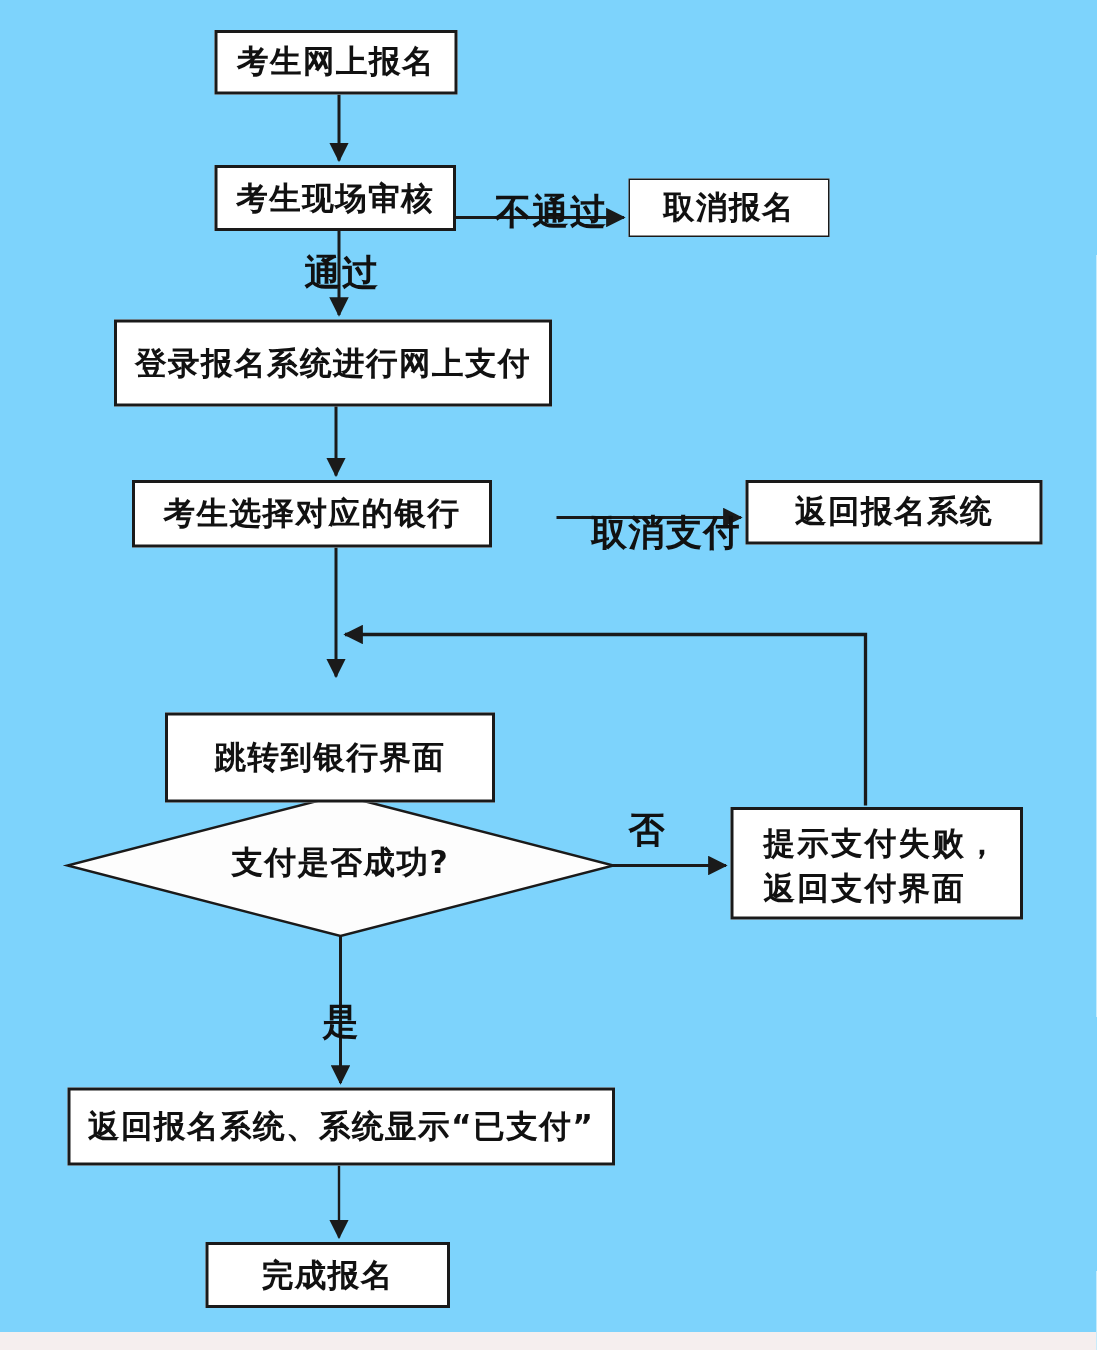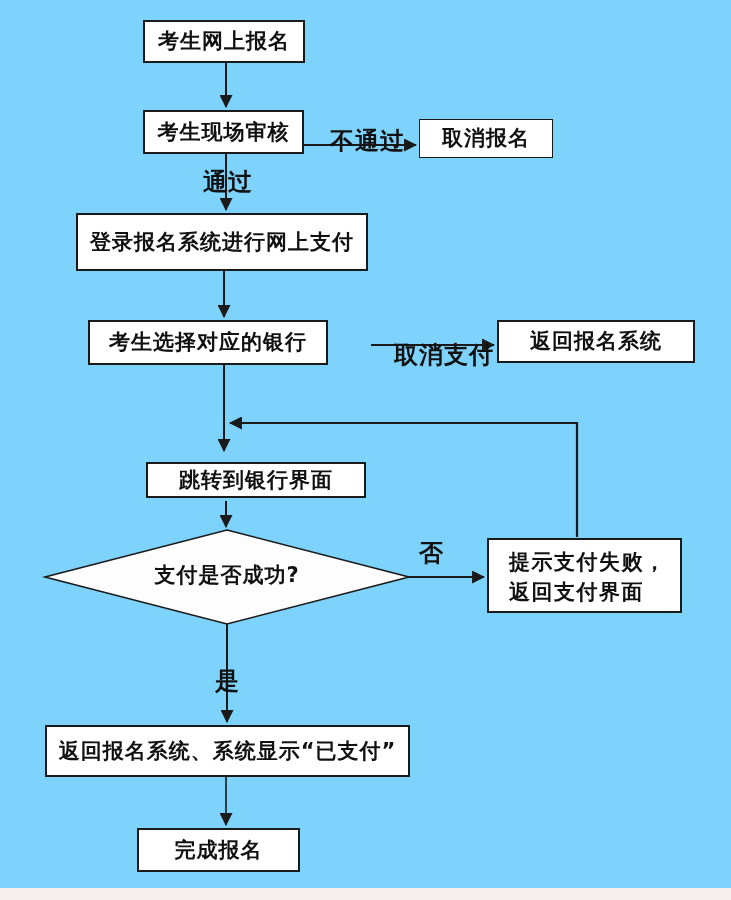--- a/index.html
+++ b/index.html
@@ -129,21 +129,21 @@
   </div>
 
   <div class="node" style="left:88px; top:320px; width:240px; height:45px;">
     <span>考生选择对应的银行</span>
   </div>
 
   <div class="node" style="left:497px; top:320px; width:198px; height:43px;">
     <span>返回报名系统</span>
   </div>
 
-  <div class="node" style="left:110px; top:462px; width:220px; height:36px;margin-left:36px;">
+  <div class="node" style="left:110px; top:475px; width:220px; height:60px;">
     <span>跳转到银行界面</span>
   </div>
 
   <div class="node multiline" style="left:487px; top:538px; width:195px; height:75px;padding-left:20px;">
     <span>提示支付失败，返回支付界面</span>
   </div>
 
   <div class="node" style="left:45px; top:725px; width:365px; height:52px;">
     <span>返回报名系统、系统显示“已支付”</span>
   </div>

